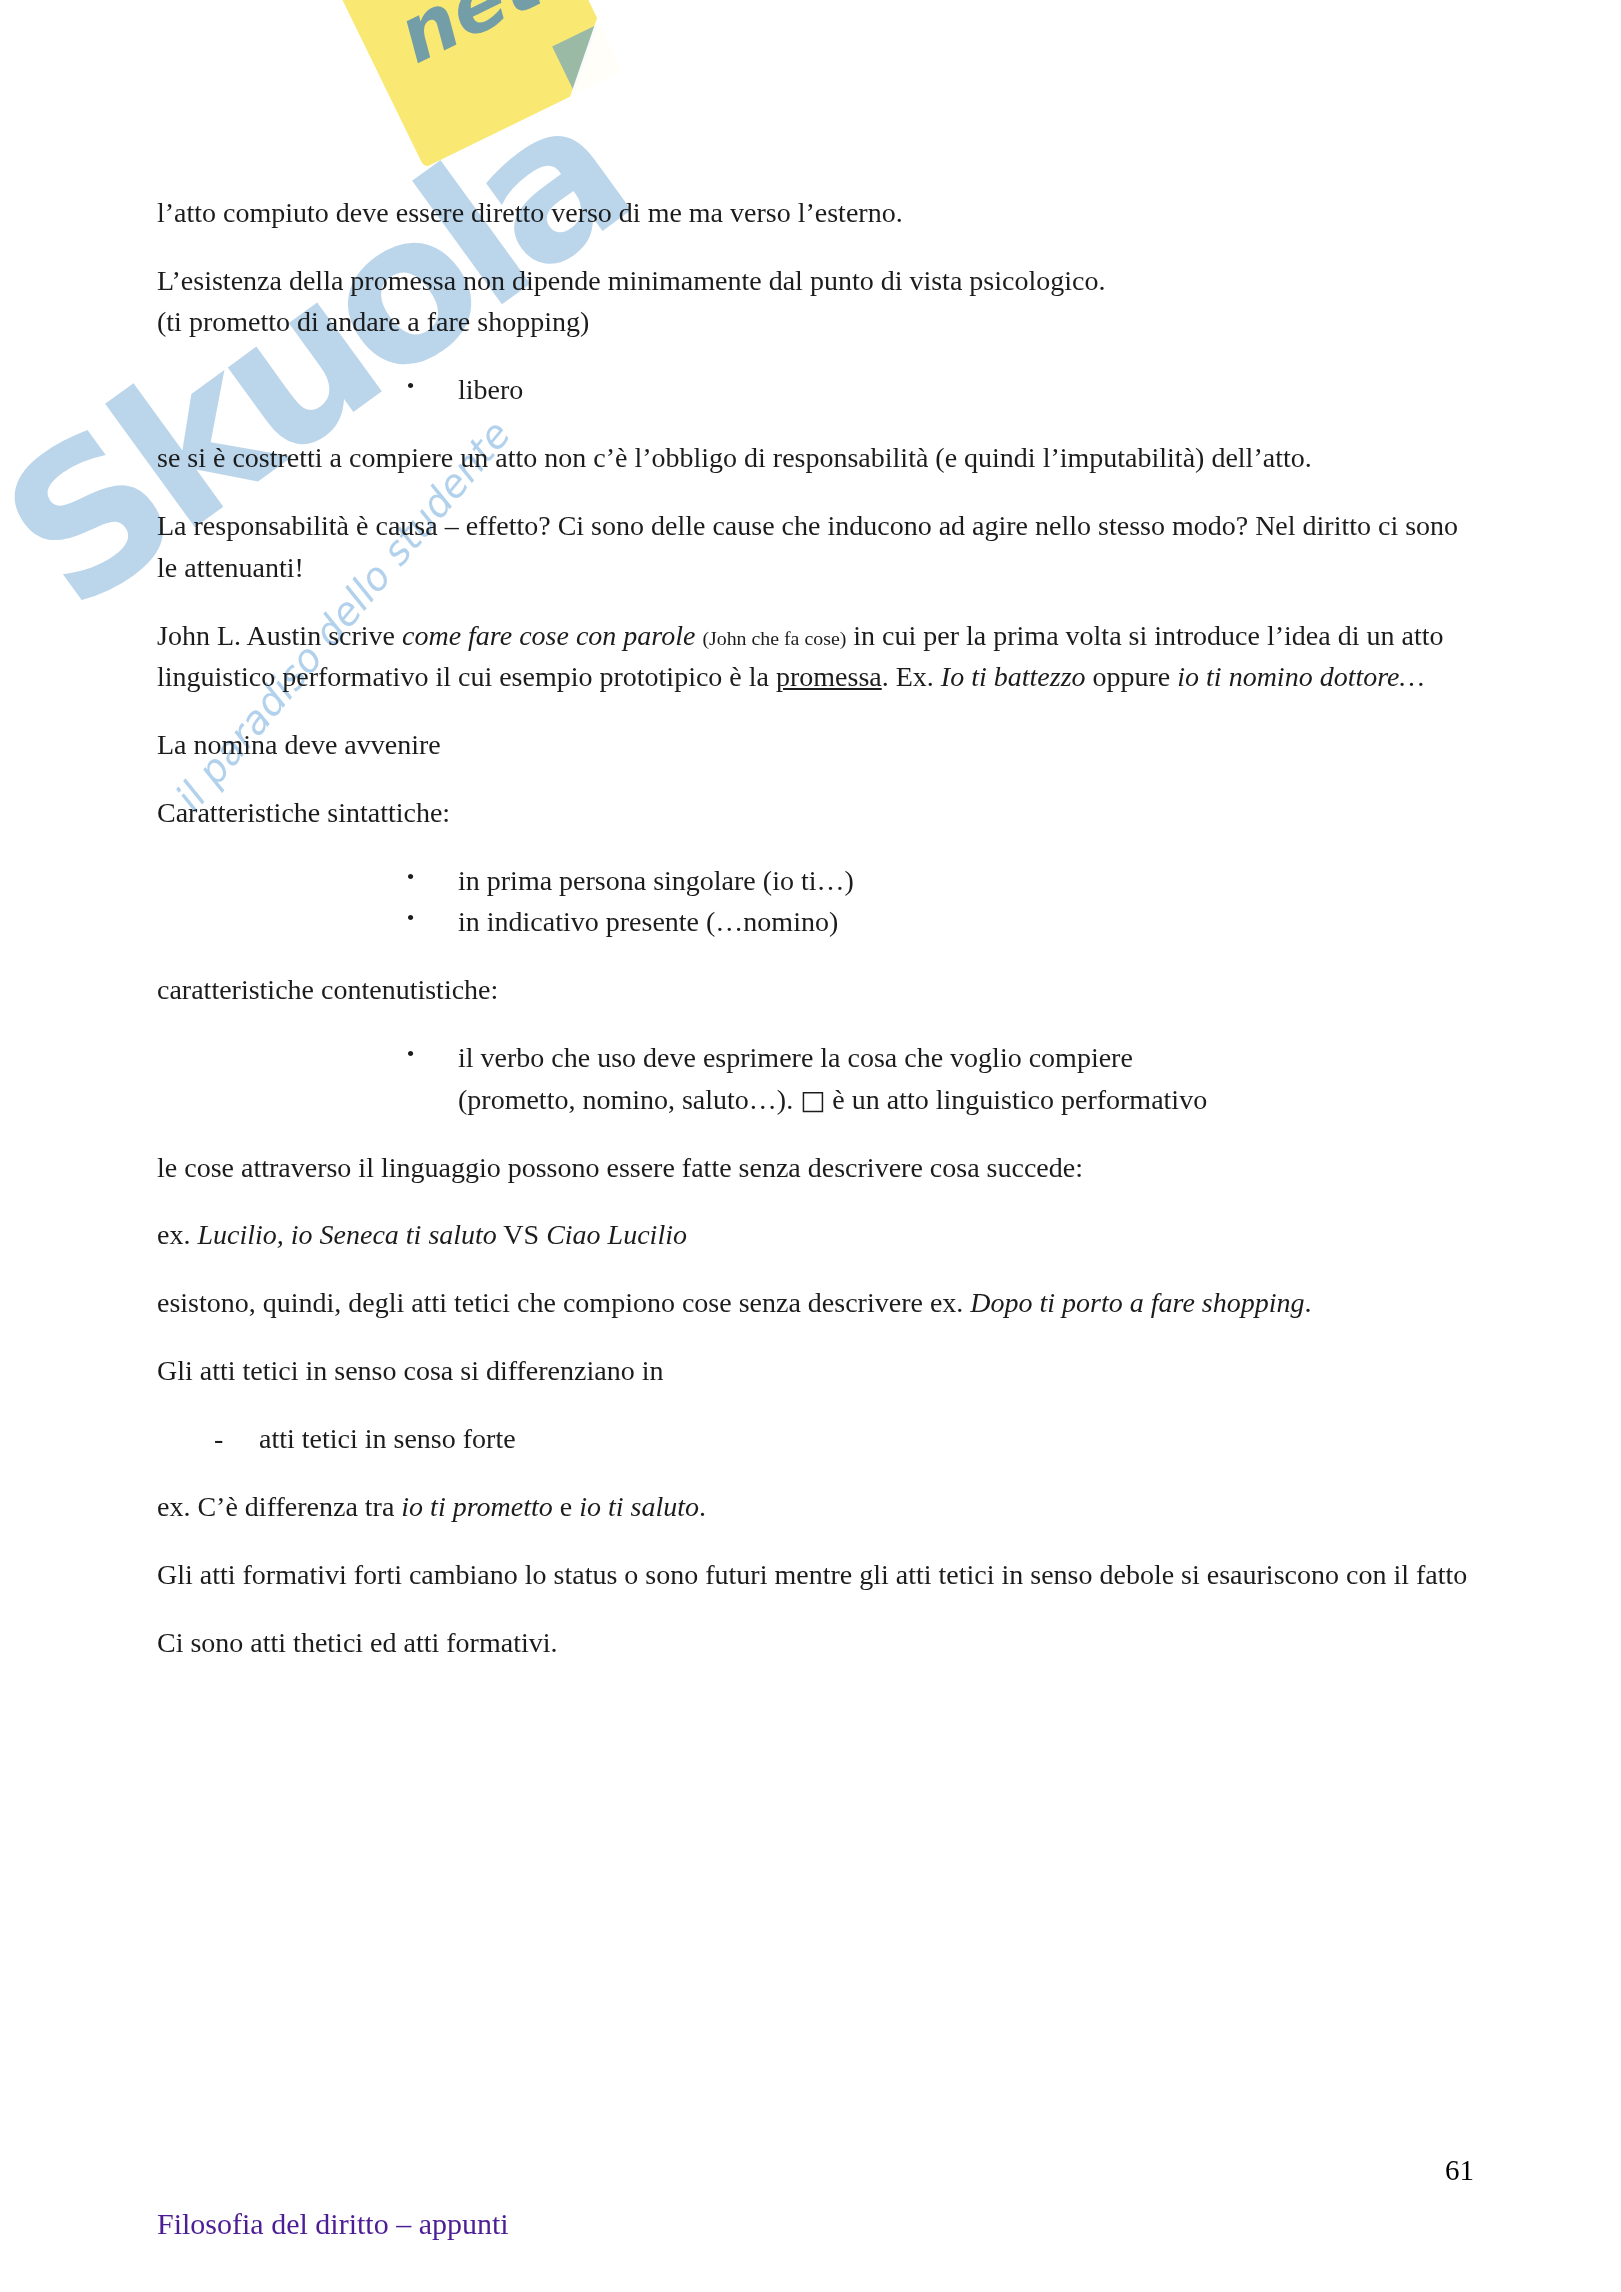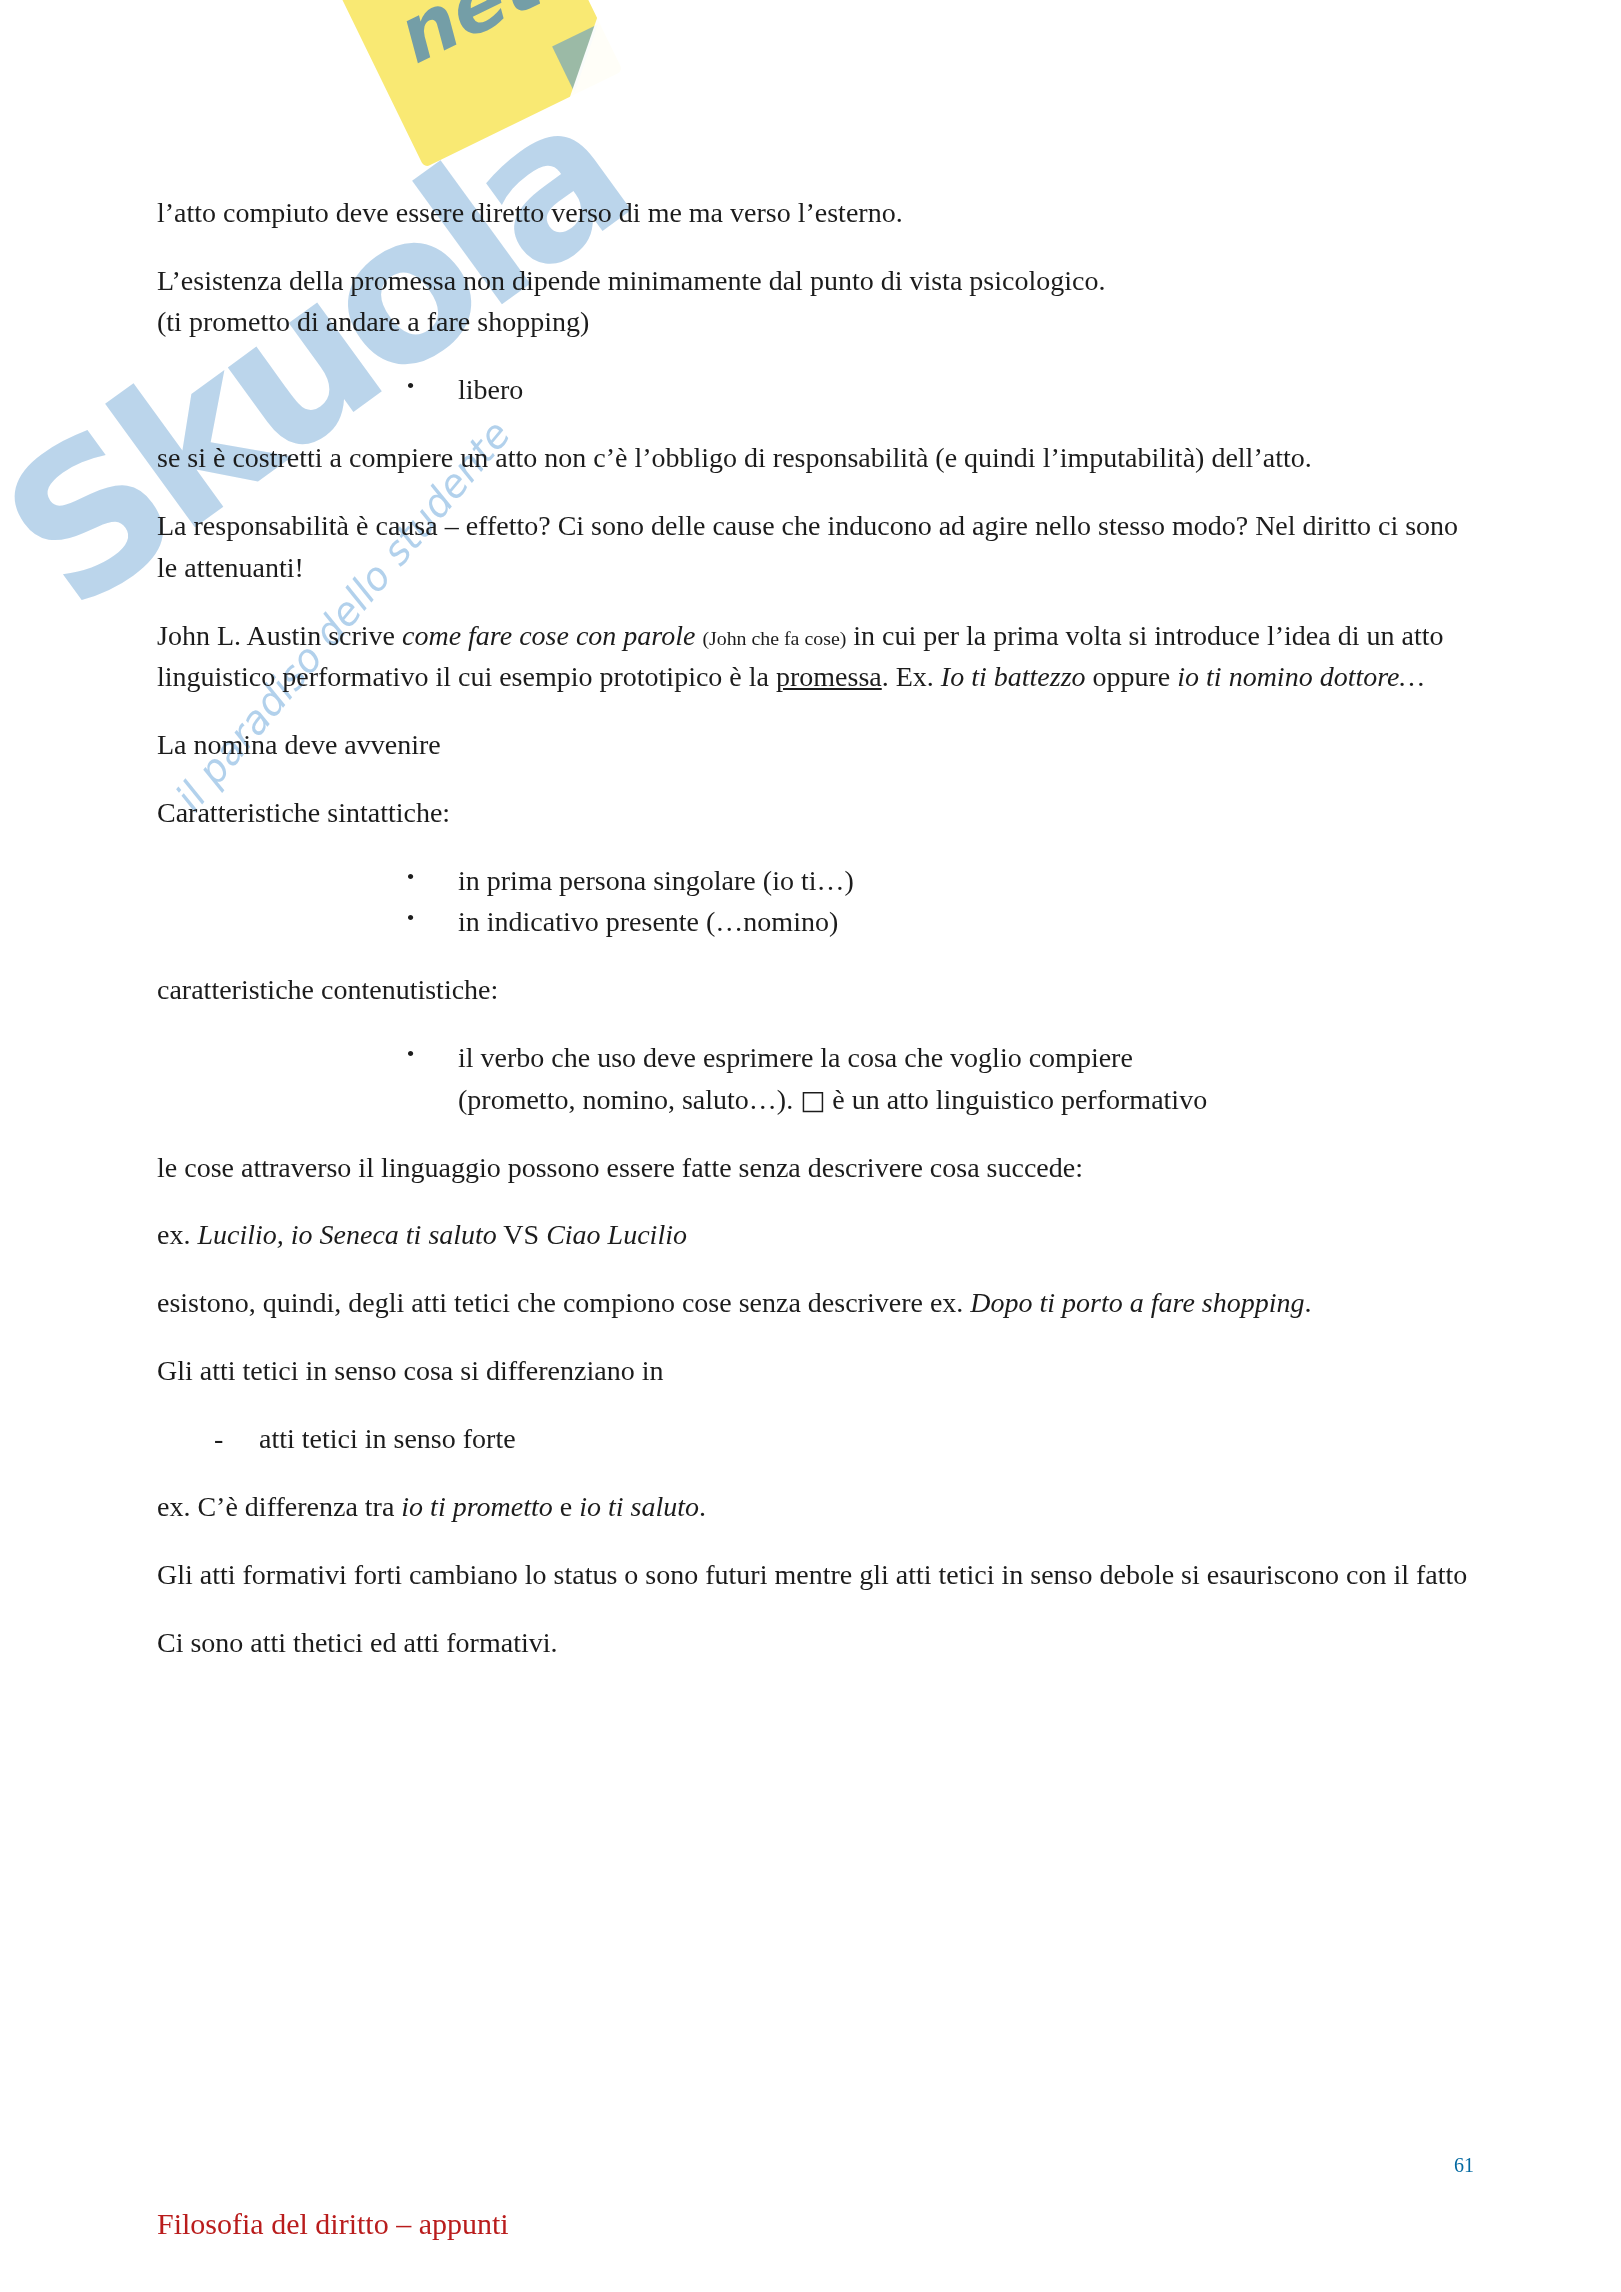--- a/index.html
+++ b/index.html
@@ -79,25 +79,25 @@
   ul.dashes li::before { content: "-"; position: absolute; left: 0; }
 
   .run-i { font-style: italic; }
   .run-b { font-weight: 400; }
   .run-u { text-decoration: underline; }
   .run-small { font-size: 0.71em; }
   .run-box { font-family: "DejaVu Sans", sans-serif; font-size: 0.95em; }
 
   .footer {
     position: absolute; left: 157px; top: 2207px;
-    font-size: 30px; color: #b91c1c; z-index: 2;
+    font-size: 30px; color: #4c1d95; z-index: 2;
   }
   .pagenum {
     position: absolute; right: 147px; top: 2154px;
-    font-size: 20px; color: #0369a1; z-index: 2;
+    font-size: 29px; color: #000000; z-index: 2;
   }
 </style>
 </head>
 <body>
 
 <div class="page">
 
   <div class="watermark">
     <div class="wm-brand">Skuola</div>
     <div class="wm-note">

